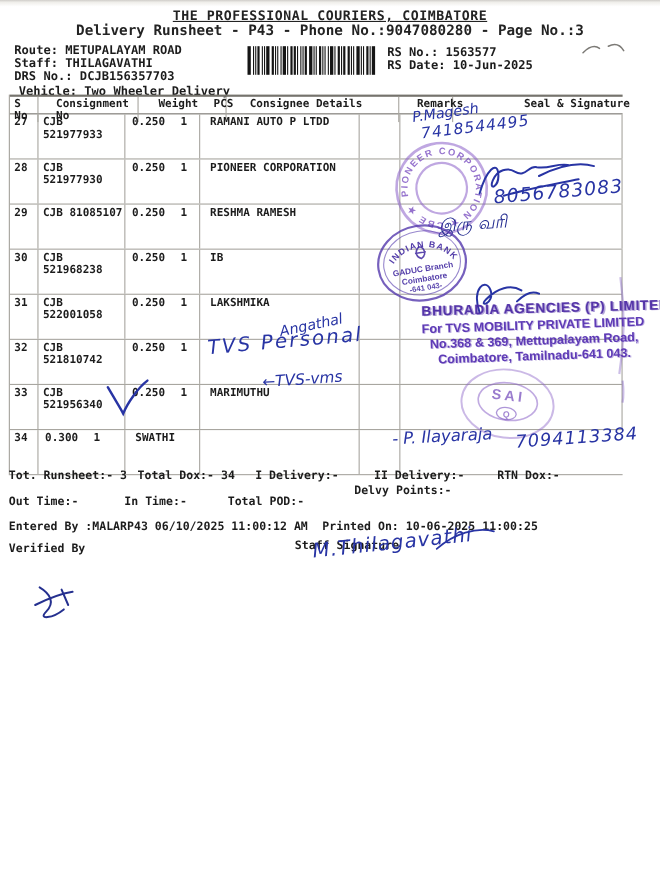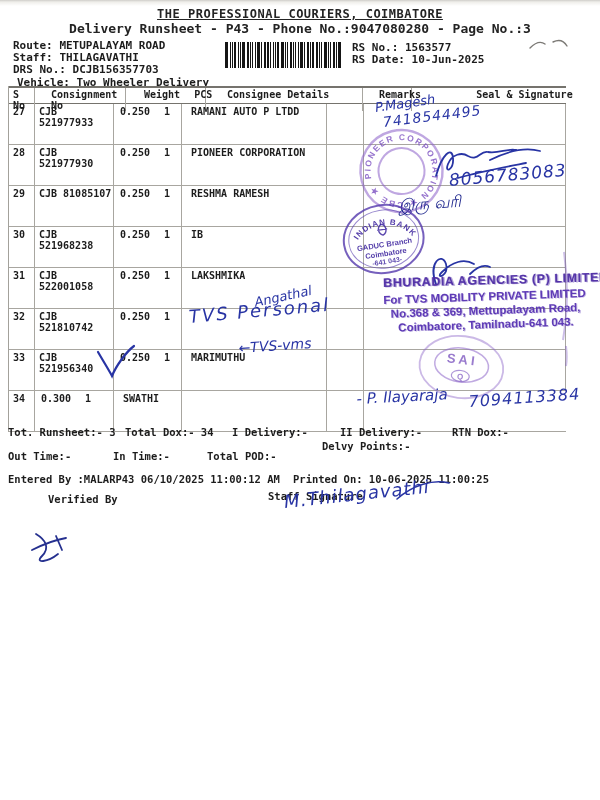--- a/index.html
+++ b/index.html
@@ -312,21 +312,21 @@
   <div class="abs foot" style="left:452px;top:426px;">RTN Dox:-</div>
 
   <div class="abs foot" style="left:8px;top:450px;">Out Time:-</div>
   <div class="abs foot" style="left:113px;top:450px;">In Time:-</div>
   <div class="abs foot" style="left:207px;top:450px;">Total POD:-</div>
   <div class="abs foot" style="left:287px;top:440px;margin-left:35px;">Delvy Points:-</div>
 
   <div class="abs foot" style="left:8px;top:473px;">Entered By :MALARP43 06/10/2025 11:00:12 AM</div>
   <div class="abs foot" style="left:255px;top:473px;margin-left:38px;">Printed On: 10-06-2025 11:00:25</div>
 
-  <div class="abs foot" style="left:8px;top:493px;margin-left:40px;">Verified By</div>
+  <div class="abs foot" style="left:8px;top:493px;">Verified By</div>
   <div class="abs foot" style="left:268px;top:490px;">Staff Signature</div>
 
   <div class="abs hw" style="left:283px;top:491px;font-size:18px;transform:rotate(-6deg);letter-spacing:1px;">M.Thilagavathi</div>
   <svg class="abs" style="left:395px;top:477px;" width="58" height="26">
     <path d="M2 22 C18 8 38 2 54 6" stroke="#2834a4" stroke-width="1.6" fill="none" stroke-linecap="round"></path>
   </svg>
 
   <svg class="abs" style="left:22px;top:526px;" width="52" height="42">
     <path d="M14 8 C24 14 28 22 20 30 C12 38 26 36 36 28 M10 24 C22 18 32 14 44 12 M34 10 L40 24" stroke="#25308f" stroke-width="1.8" fill="none" stroke-linecap="round"></path>
   </svg>

